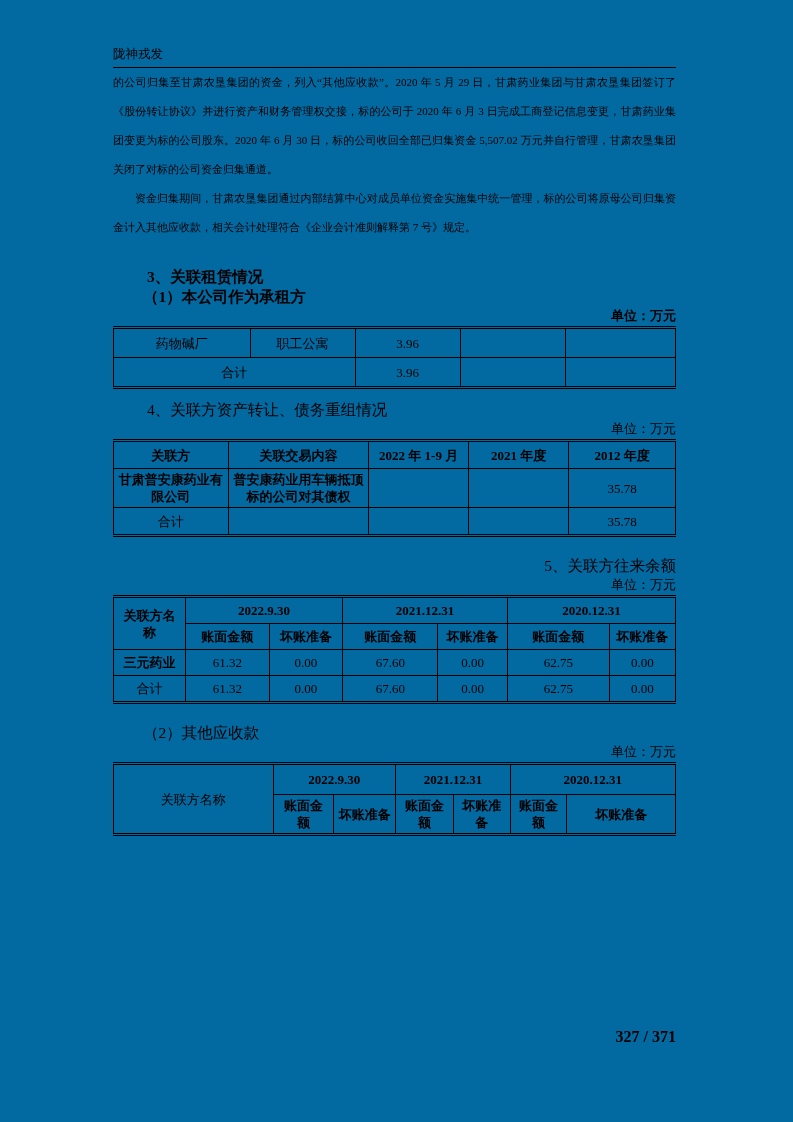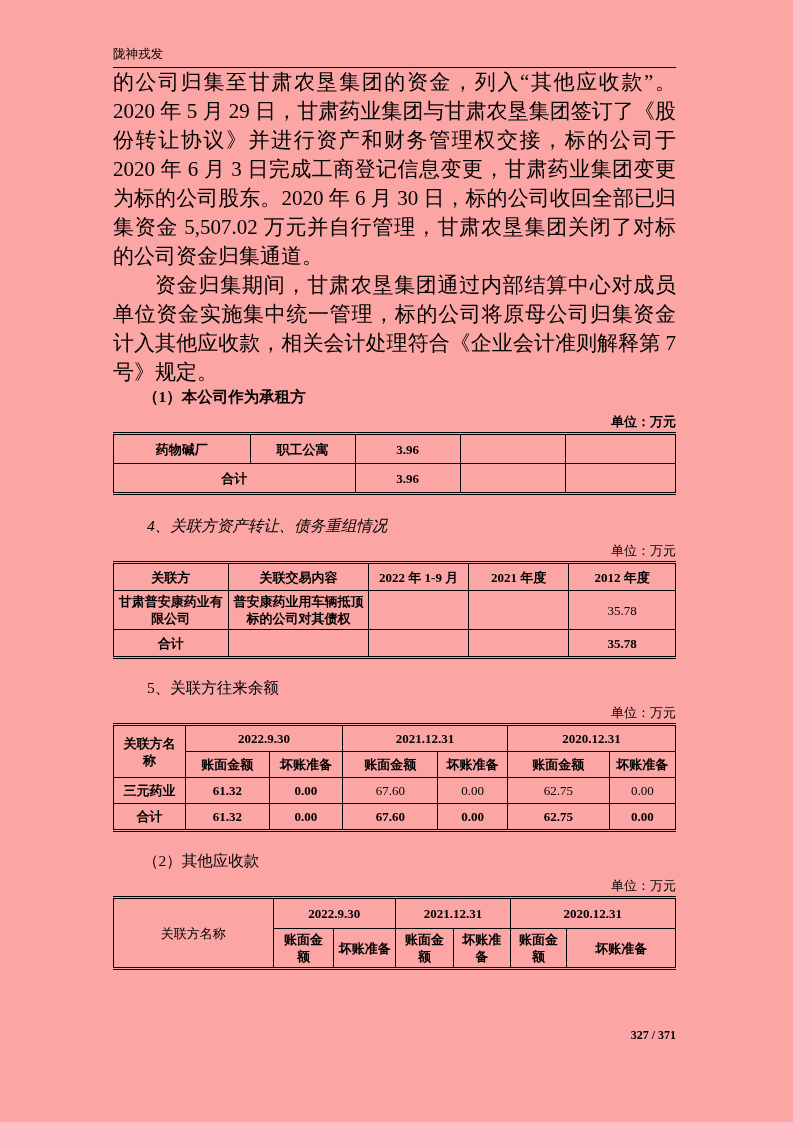--- a/index.html
+++ b/index.html
@@ -1,53 +1,53 @@
 <!DOCTYPE html>
 <html><head>
 <meta charset="utf-8">
 <style>
   html,body{margin:0;padding:0;background:#888;}
   .page{
     position:relative;
     width:793px;height:1122px;
-    background:#fca5a5;
+    background:#0369a1;
     font-family:"Liberation Serif","DejaVu Serif",serif;
     color:#000;
     overflow:hidden;
     margin:0 auto;
   }
   .content{position:absolute;left:113px;top:0;width:563px;}
   .doc-header{
     margin-top:46px;
     display:flex;justify-content:space-between;align-items:flex-end;
     border-bottom:1px solid #000;
     padding-bottom:4px;
     font-size:12.5px;
   }
   .doc-header .hl{font-weight:normal;}
   .doc-header .hr{font-weight:bold;}
   p.body-para{
     margin:0;
-    font-size:21px;
+    font-size:11px;
     line-height:29px;
     text-align:justify;
   }
   .p1{margin-top:27px;}
   .p2{margin-top:22px;text-indent:2em;}
   .sec-title{
     margin:0;font-size:15.5px;line-height:20px;
   }
   .bold-kai{font-weight:bold;}
   .h3t{margin-top:25px;padding-left:34px;}
   .h3s{padding-left:30px;}
-  .h4t{margin-top:21px;padding-left:34px;font-style:italic;}
-  .h5t{margin-top:19px;padding-left:34px;}
+  .h4t{margin-top:11px;padding-left:34px;}
+  .h5t{margin-top:19px;padding-left:34px;text-align:right;}
   .h5s{margin-top:19px;padding-left:30px;}
   .unit{
-    text-align:right;font-size:13px;line-height:17px;margin:6px 0 2px 0;
+    text-align:right;font-size:13px;line-height:17px;margin:0 0 2px 0;
   }
   .unit.bold-kai{font-weight:bold;}
   table.tbl{
     width:100%;
     border-collapse:collapse;
     border-top:3px double #000;
     border-bottom:3px double #000;
     table-layout:fixed;
     font-size:13px;
   }
@@ -55,46 +55,47 @@
     border:1px solid #000;
     padding:2px 4px;
     text-align:center;
     vertical-align:middle;
     line-height:17px;
     overflow:hidden;
   }
   td.hd{font-weight:bold;}
   td.lft{text-align:left;font-weight:bold;}
   td.num{text-align:right;padding-right:8px;margin-left:48px;}
-  td.b{font-weight:bold;}
+  td.b{font-weight:normal;}
   .t1 td{height:24px;}
   .t1 tr.hrow td{height:36px;}
   .t2 tr.hrow td{height:22px;}
   .t2 td{height:22px;}
   .t3 td{height:21px;}
   .t4 td{height:25px;}
   .page-footer{
     position:absolute;
     right:117px;top:1028px;
-    font-weight:bold;font-size:12px;
+    font-weight:bold;font-size:16px;
   }
 </style>
 </head>
 <body>
 
 <div class="page">
   <div class="content">
 
     <div class="doc-header">
       <span class="hl">陇神戎发</span>
     </div>
 
     <p class="body-para p1">的公司归集至甘肃农垦集团的资金，列入“其他应收款”。2020 年 5 月 29 日，甘肃药业集团与甘肃农垦集团签订了《股份转让协议》并进行资产和财务管理权交接，标的公司于 2020 年 6 月 3 日完成工商登记信息变更，甘肃药业集团变更为标的公司股东。2020 年 6 月 30 日，标的公司收回全部已归集资金 5,507.02 万元并自行管理，甘肃农垦集团关闭了对标的公司资金归集通道。</p>
     <p class="body-para p2">资金归集期间，甘肃农垦集团通过内部结算中心对成员单位资金实施集中统一管理，标的公司将原母公司归集资金计入其他应收款，相关会计处理符合《企业会计准则解释第 7 号》规定。</p>
 
+    <p class="sec-title bold-kai h3t">3、关联租赁情况</p>
     <p class="sec-title bold-kai h3s">（1）本公司作为承租方</p>
 
     <div class="unit bold-kai">单位：万元</div>
 
     <table class="tbl t1">
       <colgroup>
         <col style="width:24.3%">
           <col style="width:18.7%">
           <col style="width:18.7%">
           <col style="width:18.7%">

